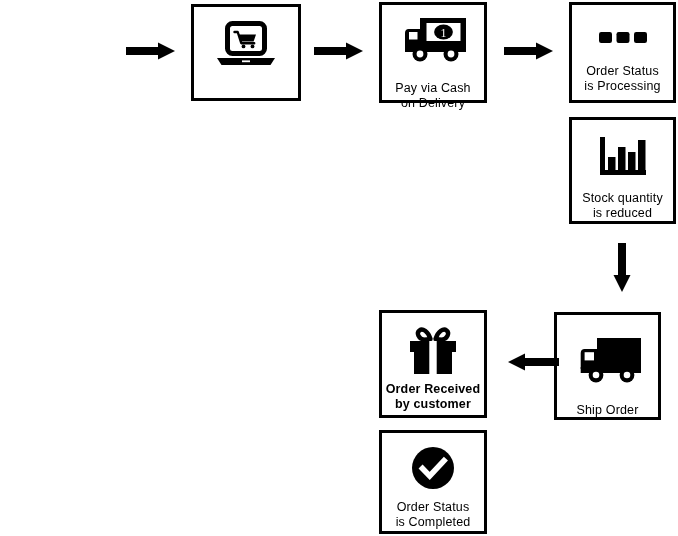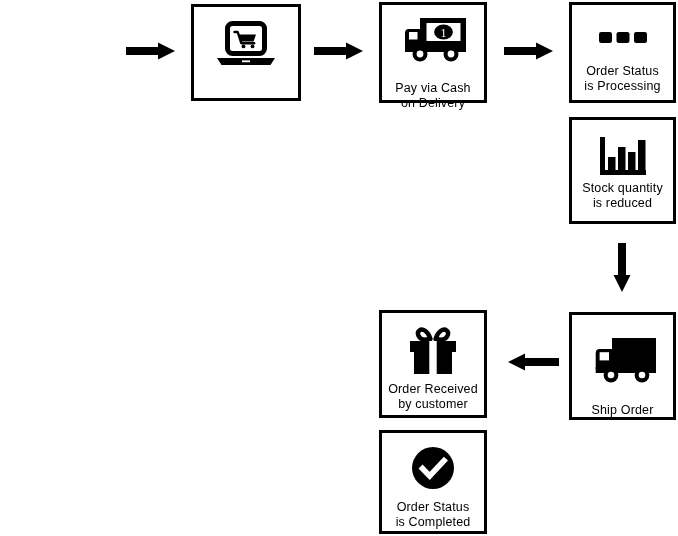--- a/index.html
+++ b/index.html
@@ -125,25 +125,25 @@
 
         <rect x="3" y="2" width="5" height="38" fill="#000"></rect>
         <rect x="3" y="35" width="46" height="5" fill="#000"></rect>
 
         <rect x="11" y="22" width="7.5" height="13" fill="#000"></rect>
         <rect x="21" y="12" width="7.5" height="23" fill="#000"></rect>
         <rect x="31" y="17" width="7.5" height="18" fill="#000"></rect>
         <rect x="41" y="5" width="7.5" height="30" fill="#000"></rect>
       </svg>
     </div>
-    <div class="node-label" style="margin-top:1px;">Stock quantity
+    <div class="node-label" style="margin-top:11px;">Stock quantity
 is reduced</div>
   </div>
 
-  <div class="node" style="left:569px; top:312px; width:107px; height:108px; padding-top:20px;">
+  <div class="node" style="left:554px; top:312px; width:107px; height:108px; padding-top:20px;">
     <div class="node-icon" style="height:50px;">
       <svg class="icon" width="74" height="48" viewBox="0 0 74 48">
 
         <rect x="26" y="2" width="44" height="31" fill="#000"></rect>
 
         <path d="M26 13H13.5c-2.2 0-3.8 1.7-3.8 3.9V33h16.3z" fill="#000"></path>
         <path d="M23 16.2H13.6v8.2H23z" fill="#ffffff"></path>
 
         <rect x="9.7" y="31" width="60.3" height="6" fill="#000"></rect>
 
@@ -163,21 +163,21 @@
         <path d="M26.5 14C24 6 18.5 3 15.4 5.4c-3.1 2.4-1.3 8.4 5.2 9.4z" fill="none" stroke="#000" stroke-width="4.4" stroke-linejoin="round"></path>
         <path d="M31.5 14C34 6 39.5 3 42.6 5.4c3.1 2.4 1.3 8.4-5.2 9.4z" fill="none" stroke="#000" stroke-width="4.4" stroke-linejoin="round"></path>
 
         <rect x="6" y="16" width="46" height="11" fill="#000"></rect>
 
         <rect x="10" y="27" width="38" height="22" fill="#000"></rect>
 
         <rect x="25.3" y="16" width="7.4" height="33" fill="#ffffff"></rect>
       </svg>
     </div>
-    <div class="node-label" style="margin-top:5px;">Order Received
+    <div class="node-label" style="margin-top:5px;font-weight:bold;">Order Received
 by customer</div>
   </div>
 
   <div class="node" style="left:379px; top:430px; width:108px; height:104px; padding-top:12px;">
     <div class="node-icon" style="height:46px;">
       <svg class="icon" width="46" height="46" viewBox="0 0 46 46">
         <circle cx="23" cy="23" r="21" fill="#000"></circle>
         <path d="M12.5 23.5l7.2 7.4L34 15.6" fill="none" stroke="#ffffff" stroke-width="5.6" stroke-linecap="square" stroke-linejoin="miter"></path>
       </svg>
     </div>

